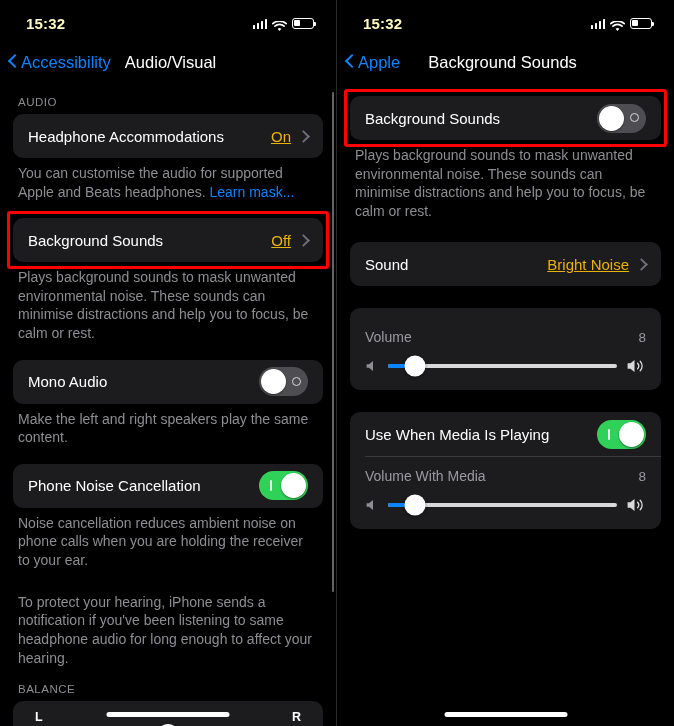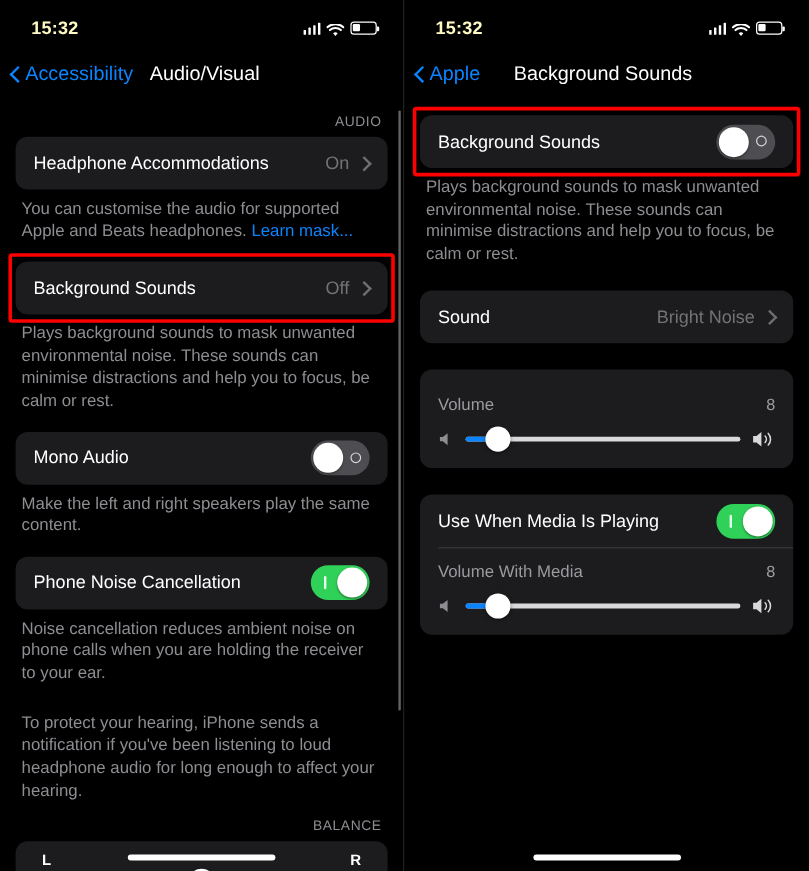--- a/index.html
+++ b/index.html
@@ -81,21 +81,20 @@
   
   .nav-bar {
     height: 44px;
     display: flex;
     align-items: center;
     padding: 0 12px 0 8px;
     position: relative;
   }
   .nav-back {
     display: flex;
-    align-items: center;
     gap: 2px;
     color: #0a84ff;
     font-size: 16.5px;
     cursor: pointer;
     white-space: nowrap;
   }
   .chev-left {
     width: 11px; height: 18px;
     position: relative;
     flex: none;
@@ -122,21 +121,20 @@
     padding: 0 13px;
     position: relative;
   }
 
   .section-header {
     color: #8d8d92;
     font-size: 11.5px;
     letter-spacing: 0.5px;
     padding: 12px 5px 6px 5px;
     text-transform: uppercase;
-    text-align: right;
   }
 
   .card {
     background: #1c1c1e;
     border-radius: 10px;
     overflow: hidden;
   }
 
   .row {
     min-height: 44px;
@@ -144,23 +142,24 @@
     align-items: center;
     padding: 0 15px;
     position: relative;
   }
   .row-label {
     color: #fff;
     font-size: 15px;
     flex: 1;
   }
   .row-value {
-    color: #737373;
+    color: #eab308;
     font-size: 15px;
     margin-right: 7px;
+    text-decoration: underline;
   }
   .chev-right {
     width: 9px; height: 9px;
     border-right: 2px solid #6e6e73;
     border-top: 2px solid #6e6e73;
     transform: rotate(45deg);
     flex: none;
     margin-left: 1px;
   }
 
@@ -413,21 +412,21 @@
           <div class="toggle on">
             <div class="mark"></div>
               <div class="knob"></div>
           </div>
         </div>
       </div>
       <div class="footnote">Noise cancellation reduces ambient noise on phone calls when you are holding the receiver to your ear.</div>
 
       <div class="gap-md"></div>
 
-      <div class="footnote">To protect your hearing, iPhone sends a notification if you've been listening to loud headphone audio for long enough to affect your hearing.</div>
+      <div class="footnote">To protect your hearing, iPhone sends a notification if you've been listening to same headphone audio for long enough to affect your hearing.</div>
 
       <div class="section-header" style="padding-top:16px;">BALANCE</div>
 
       <div class="card balance-card">
         <div class="balance-lr">
           <span>L</span>
           <span>R</span>
         </div>
         <div class="balance-track">
           <div class="knob" style="left: 50%;"></div>

